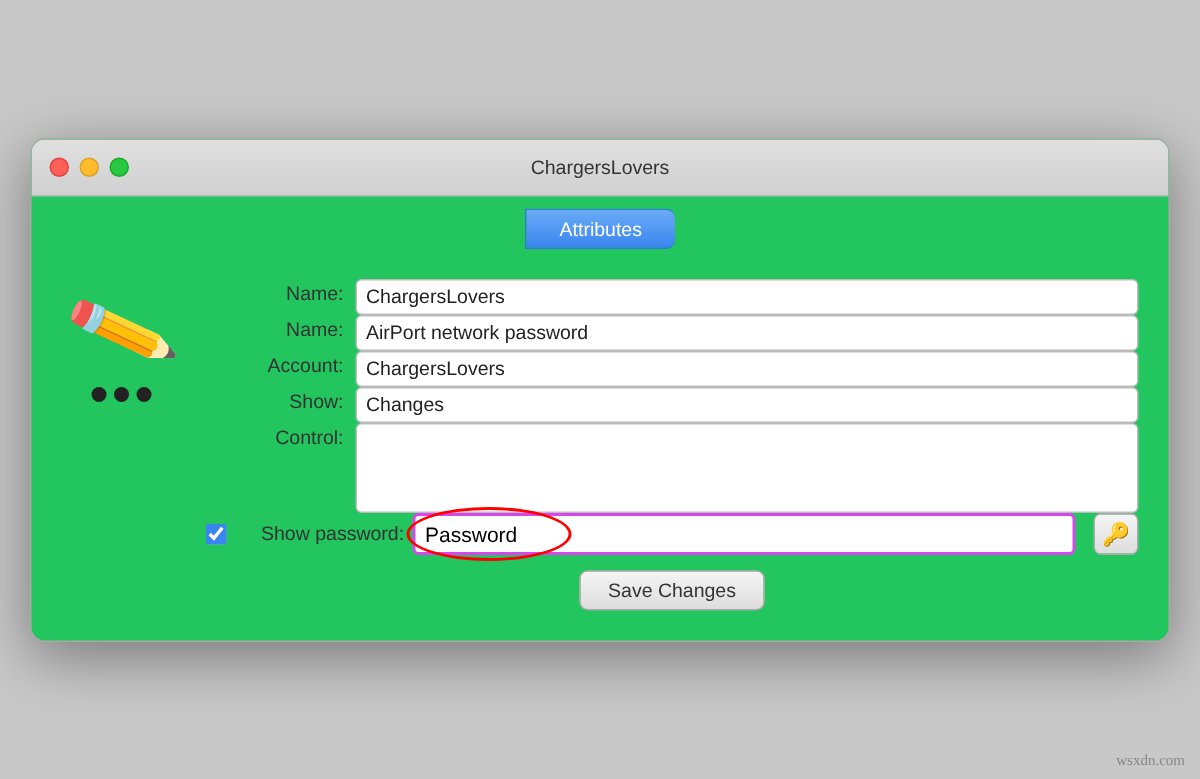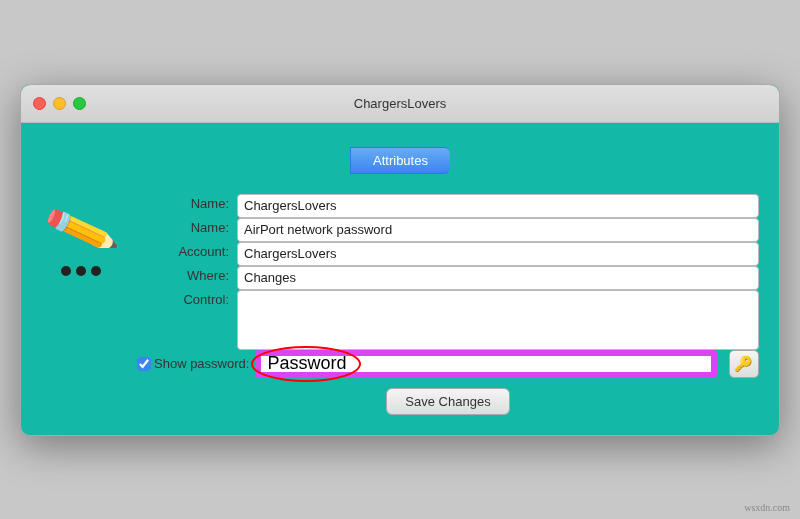--- a/index.html
+++ b/index.html
@@ -10,21 +10,21 @@
       display: flex;
       justify-content: center;
       align-items: center;
       width: 800px;
       height: 519px;
       overflow: hidden;
     }
 
     .window {
       width: 760px;
-      background: #14b8a6;
+      background: #22c55e;
       border-radius: 10px;
       box-shadow: 0 10px 40px rgba(0,0,0,0.4);
       overflow: hidden;
       border: 1px solid #aaa;
     }
 
     .titlebar {
       background: linear-gradient(to bottom, #e0e0e0, #d0d0d0);
       height: 38px;
       display: flex;
@@ -53,21 +53,21 @@
     .tl-minimize { background: #ffbd2e; border: 1px solid #dea123; }
     .tl-maximize { background: #28c940; border: 1px solid #1aab29; }
 
     .titlebar-title {
       font-size: 13px;
       font-weight: 500;
       color: #333;
     }
 
     .content {
-      padding: 24px 20px 20px 20px;
+      padding: 8px 20px 20px 20px;
     }
 
     .tabs {
       display: flex;
       justify-content: center;
       margin-bottom: 20px;
       gap: 0;
     }
 
     .tab {
@@ -180,21 +180,21 @@
     .show-password-row {
       display: flex;
       align-items: center;
       margin-bottom: 10px;
       gap: 6px;
     }
 
     .checkbox-container {
       display: flex;
       align-items: center;
-      gap: 3px;
+      gap: 23px;
       min-width: 108px;
       justify-content: flex-end;
     }
 
     .checkbox {
       width: 14px;
       height: 14px;
       accent-color: #3a86f0;
     }
 
@@ -219,24 +219,24 @@
       left: -4px;
       top: 50%;
       transform: translateY(-50%);
       pointer-events: none;
       z-index: 10;
     }
 
     .password-input {
       flex: 1;
       height: 28px;
-      border: 6px solid #d946ef;
+      border: 2px solid #d946ef;
       border-radius: 4px;
       padding: 0 6px;
-      font-size: 18px;
+      font-size: 14px;
       outline: none;
       background: white;
     }
 
     .key-button {
       width: 30px;
       height: 28px;
       background: linear-gradient(to bottom, #f5f5f5, #ddd);
       border: 1px solid #aaa;
       border-radius: 5px;
@@ -308,21 +308,21 @@
         </div>
         <div class="form-row">
           <span class="form-label">Name:</span>
           <div class="form-value readonly">AirPort network password</div>
         </div>
         <div class="form-row">
           <span class="form-label">Account:</span>
           <div class="form-value readonly">ChargersLovers</div>
         </div>
         <div class="form-row">
-          <span class="form-label">Where:</span>
+          <span class="form-label">Show:</span>
           <div class="form-value readonly">Changes</div>
         </div>
         <div class="form-row">
           <span class="form-label">Control:</span>
           <textarea class="comments-value" style=""></textarea>
         </div>
 
         <div class="show-password-row">
           <div class="checkbox-container">
             <input type="checkbox" class="checkbox" checked="" style="">

